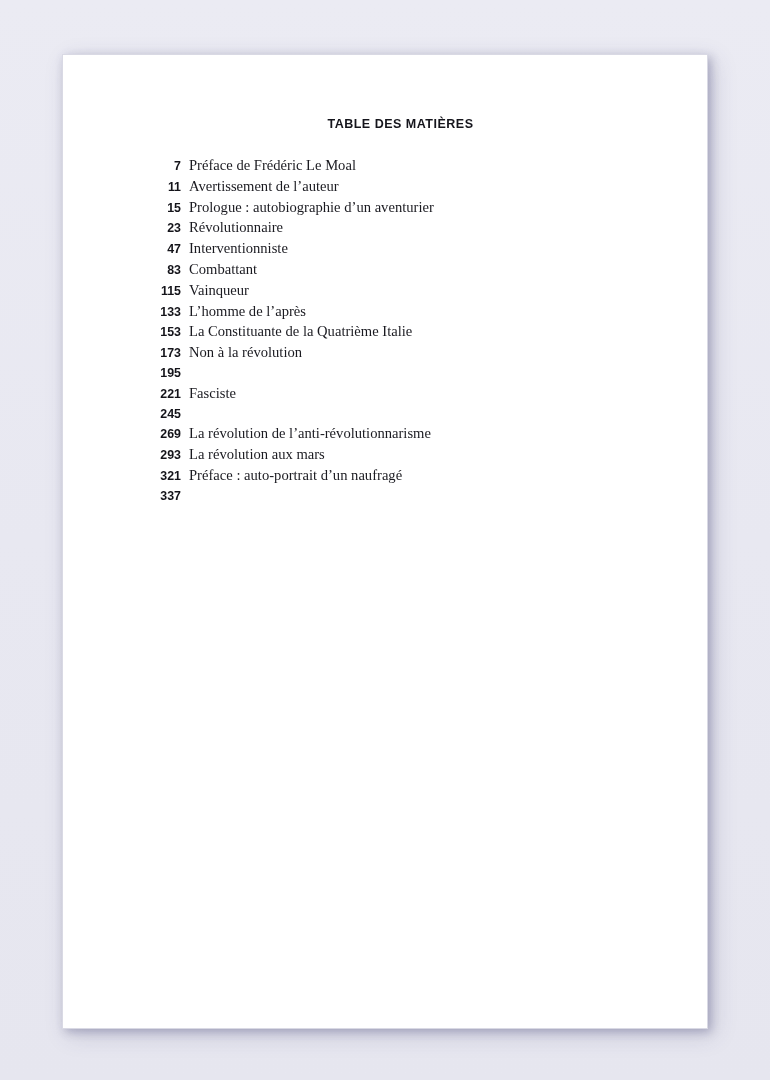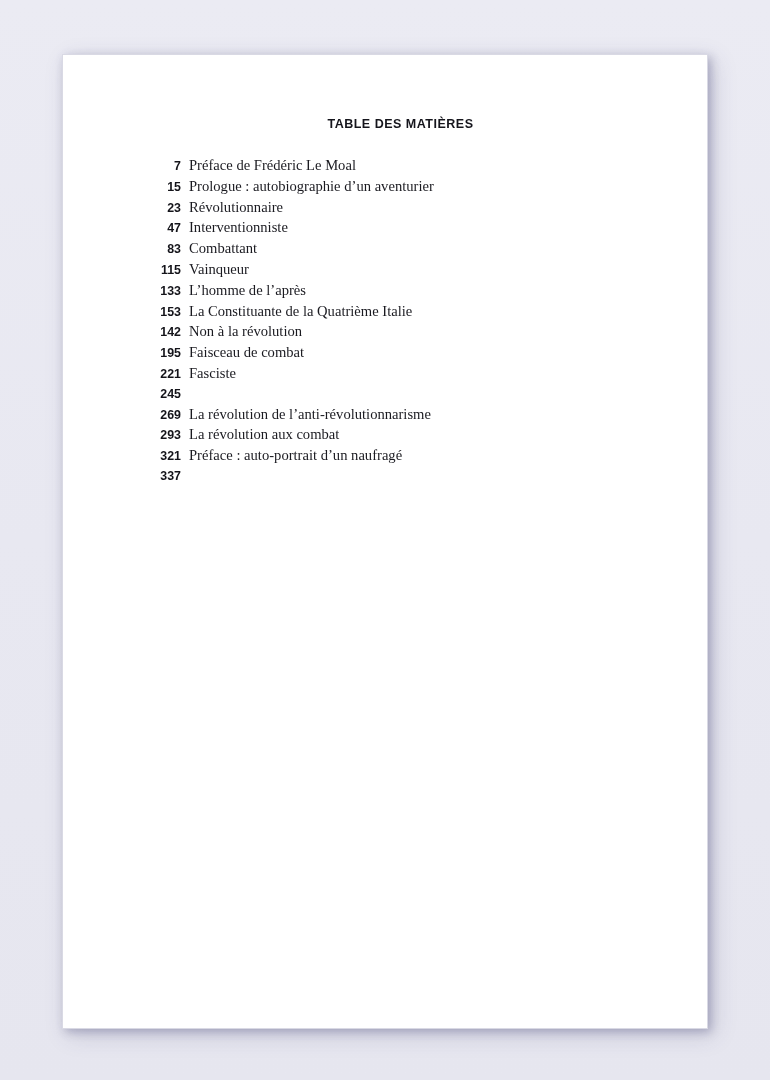--- a/index.html
+++ b/index.html
@@ -75,20 +75,24 @@
 
 <div id="viewport">
   <div id="page">
     <h1 id="doc-title">TABLE DES MATIÈRES</h1>
     <ul id="toc">
         <li class="toc-row">
           <span class="toc-page">7</span>
           <span class="toc-label">Préface de Frédéric Le Moal</span>
         </li>
         <li class="toc-row">
+          <span class="toc-page">11</span>
+          <span class="toc-label">Avertissement de l’auteur</span>
+        </li>
+        <li class="toc-row">
           <span class="toc-page">15</span>
           <span class="toc-label">Prologue : autobiographie d’un aventurier</span>
         </li>
         <li class="toc-row">
           <span class="toc-page">23</span>
           <span class="toc-label">Révolutionnaire</span>
         </li>
         <li class="toc-row">
           <span class="toc-page">47</span>
           <span class="toc-label">Interventionniste</span>
@@ -103,41 +107,40 @@
         </li>
         <li class="toc-row">
           <span class="toc-page">133</span>
           <span class="toc-label">L’homme de l’après</span>
         </li>
         <li class="toc-row">
           <span class="toc-page">153</span>
           <span class="toc-label">La Constituante de la Quatrième Italie</span>
         </li>
         <li class="toc-row">
-          <span class="toc-page">142</span>
+          <span class="toc-page">173</span>
           <span class="toc-label">Non à la révolution</span>
         </li>
         <li class="toc-row">
           <span class="toc-page">195</span>
-          <span class="toc-label">Faisceau de combat</span>
         </li>
         <li class="toc-row">
           <span class="toc-page">221</span>
           <span class="toc-label">Fasciste</span>
         </li>
         <li class="toc-row">
           <span class="toc-page">245</span>
         </li>
         <li class="toc-row">
           <span class="toc-page">269</span>
           <span class="toc-label">La révolution de l’anti-révolutionnarisme</span>
         </li>
         <li class="toc-row">
           <span class="toc-page">293</span>
-          <span class="toc-label">La révolution aux combat</span>
+          <span class="toc-label">La révolution aux mars</span>
         </li>
         <li class="toc-row">
           <span class="toc-page">321</span>
           <span class="toc-label">Préface : auto-portrait d’un naufragé</span>
         </li>
         <li class="toc-row">
           <span class="toc-page">337</span>
         </li>
       </ul>
   </div>

